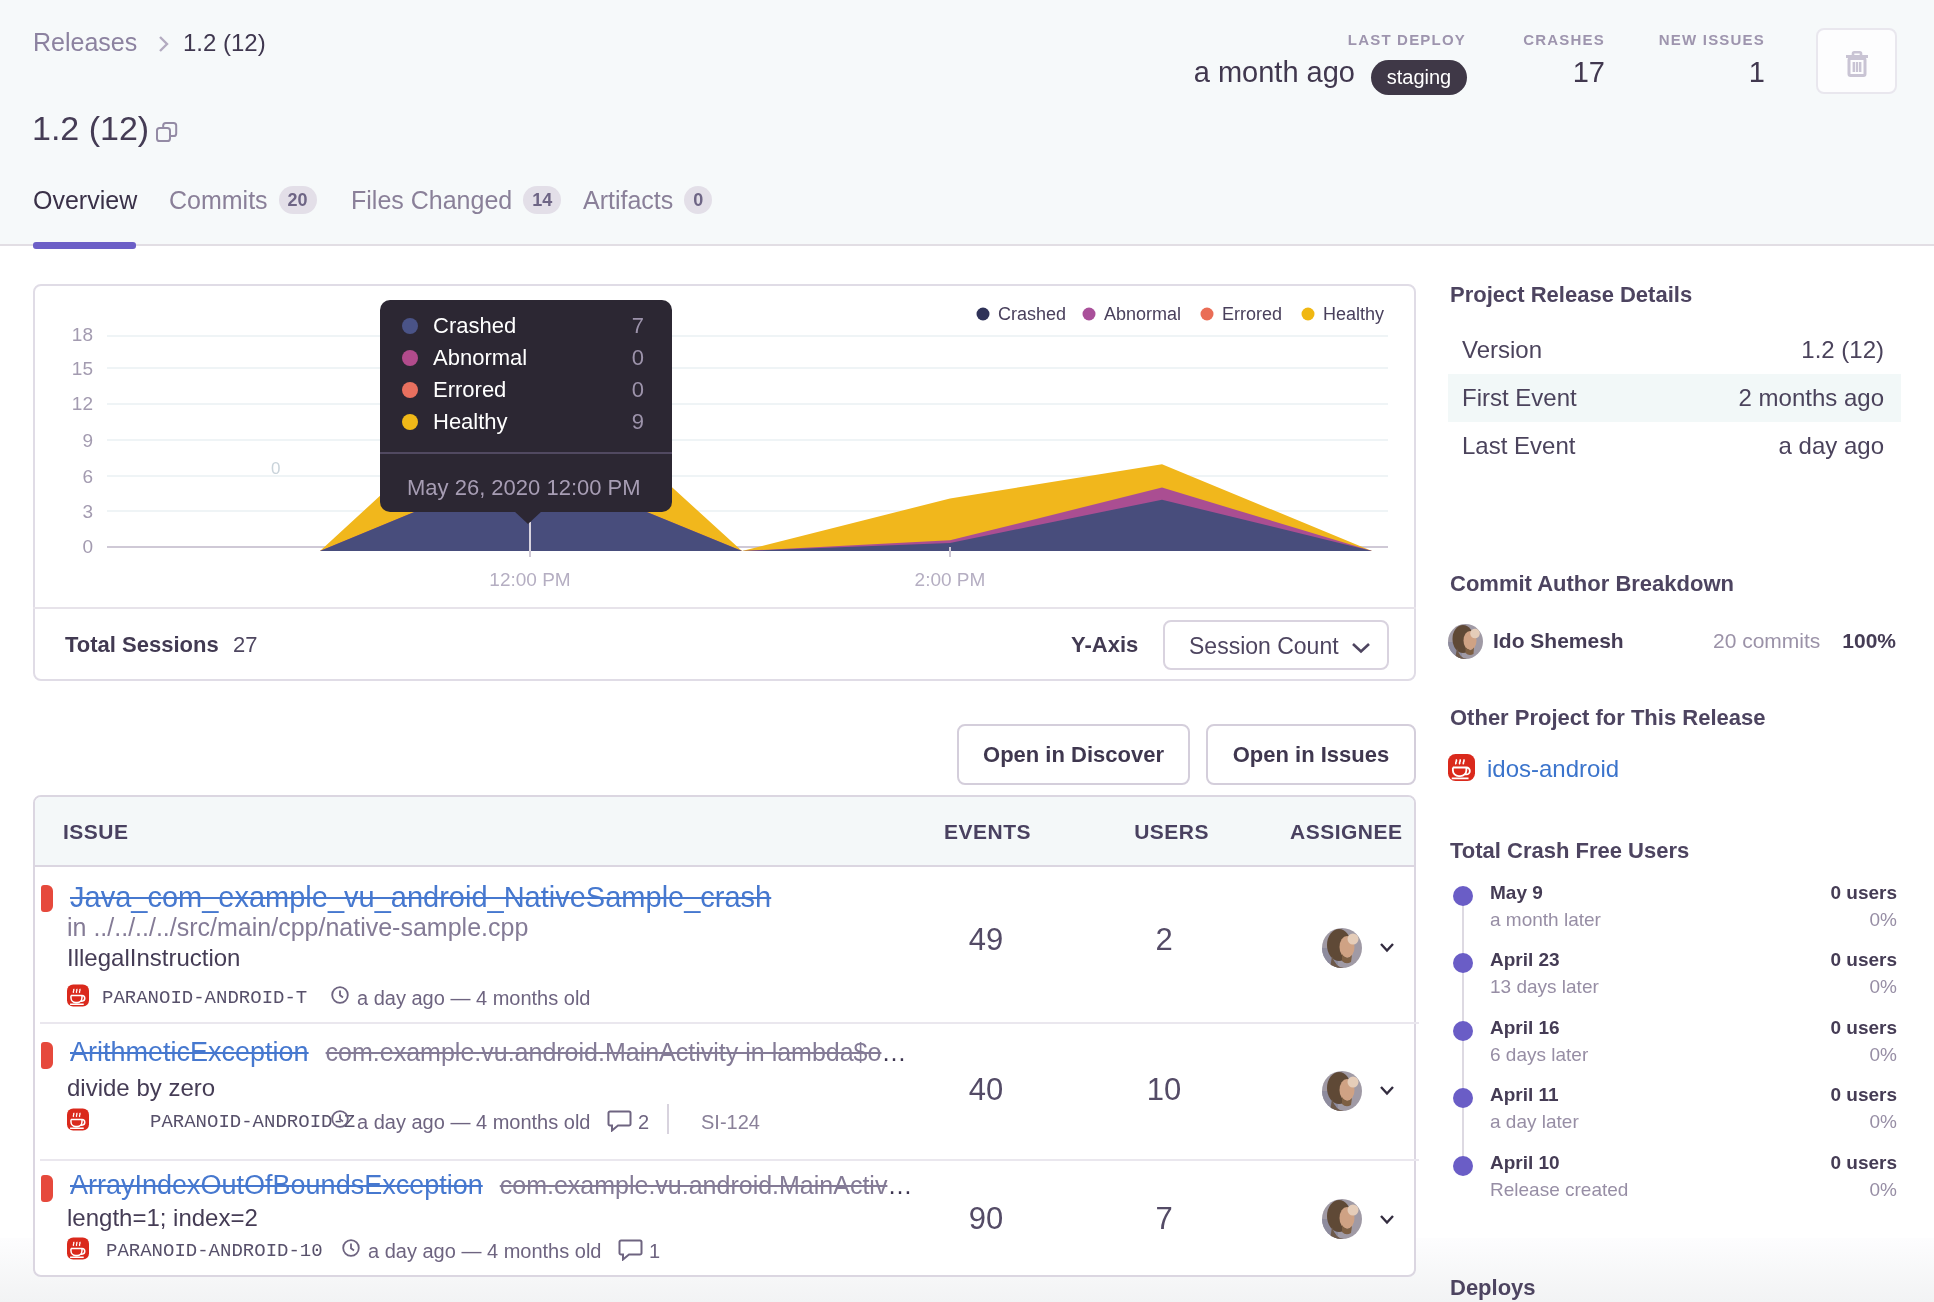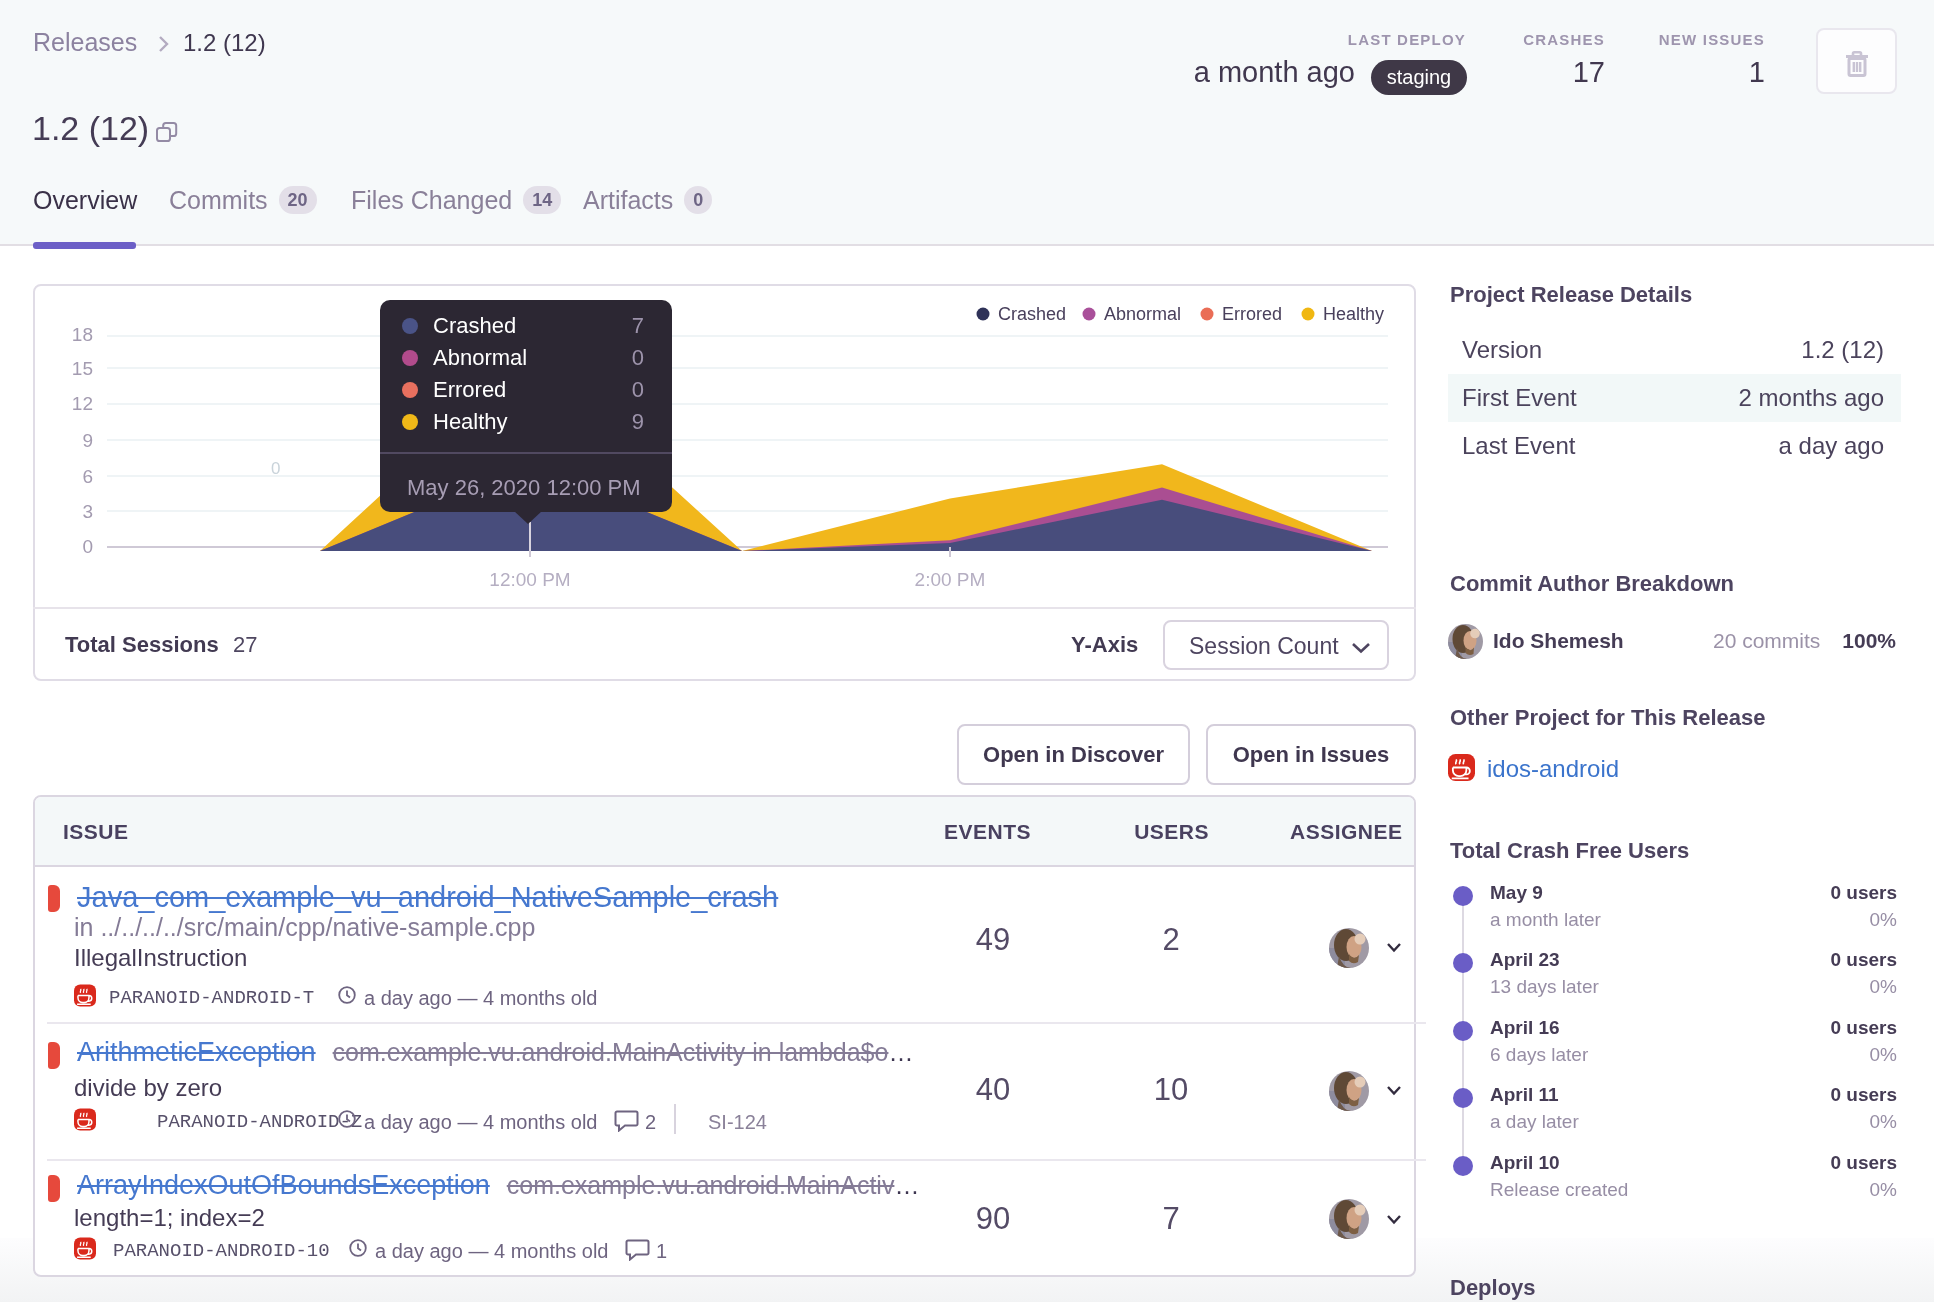--- a/index.html
+++ b/index.html
@@ -34,21 +34,21 @@
 #tooltip .caret { position:absolute; left:134px; top:211px; width:0; height:0; border-left:14px solid transparent; border-right:14px solid transparent; border-top:13px solid #2c2733; }
 
 #totalbar { position:absolute; left:33px; top:607px; width:1383px; height:74px; border-top:2px solid #e7e3ea; }
 
 #filterbox { position:absolute; left:35px; top:716px; width:321px; height:67px; border:2px solid #d8d2de; border-radius:8px; background:#fff; }
 .btn { position:absolute; top:724px; height:61px; border:2px solid #d4cedb; border-radius:8px; background:#fff; font-weight:700; font-size:22px; color:#3f374f; text-align:center; line-height:57px; }
 
 #issuecard { position:absolute; left:33px; top:795px; width:1383px; height:482px; background:#fff; border:2px solid #dbd6e1; border-radius:8px; z-index:3; }
 #issuehdr { position:absolute; left:0; top:0; width:1379px; height:70px; background:#f4f8f9; border-bottom:2px solid #dbd6e1; border-radius:6px 6px 0 0; }
 .th { position:absolute; top:23px; font-size:21px; font-weight:700; color:#494160; letter-spacing:0.5px; }
-.issuerow { position:absolute; left:12px; width:1379px; }
+.issuerow { position:absolute; left:5px; width:1379px; }
 .rowline { border-top:2px solid #eae7ee; }
 .lvl { position:absolute; left:1px; width:12px; height:27px; background:#e6493c; border-radius:3px 6px 6px 3px; }
 .ititle { font-size:27px; color:#4678cf; text-decoration:line-through; }
 .iculprit { font-size:25px; color:#847b96; text-decoration:line-through; }
 .idots { font-size:25px; color:#3d3550; }
 .isub { font-size:25px; color:#847b96; }
 .imsg { font-size:24px; color:#453c55; }
 .imeta { font-size:20px; color:#6e6480; }
 .mono { font-family:"Liberation Mono", monospace; font-size:19px; color:#57506a; }
 .evval { position:absolute; font-size:31px; color:#544b66; text-align:center; }

